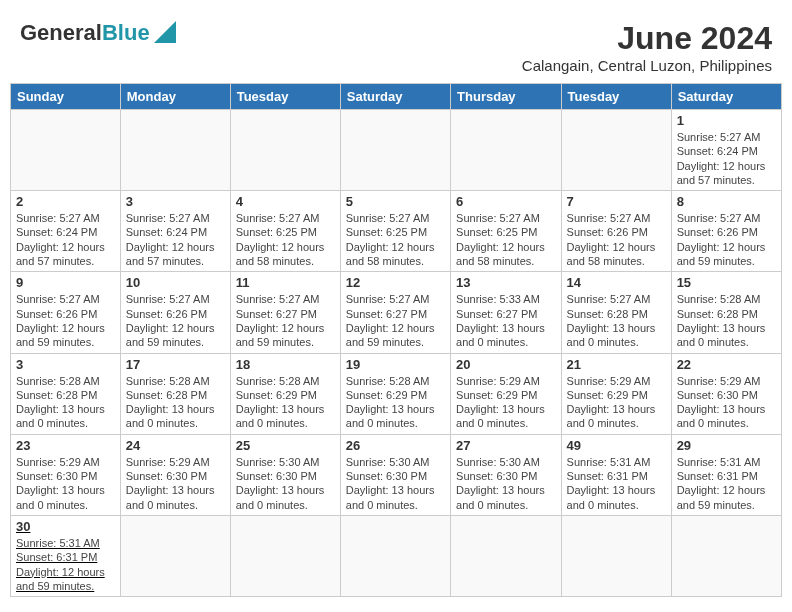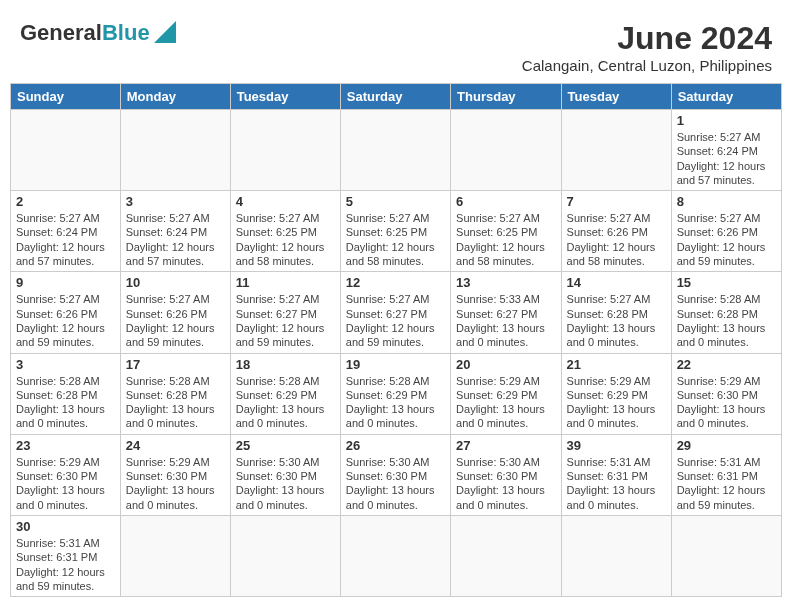--- a/index.html
+++ b/index.html
@@ -71,20 +71,21 @@
       line-height: 1.3;
     }
     .empty-cell {
       background: #f9f9f9;
     }
     td {
       background: #fff;
     }
     tr:last-child td {
       min-height: 60px;
+      text-decoration: underline;
     }
   </style>
 </head>
 <body>
 
 <div class="header-area">
   <div class="logo">
     <div class="logo-wrapper">
       <span style="font-size:22px;font-weight:bold;color:#333;">
         <span style="color:#333;">General</span><span style="color:#2196a8;">Blue</span>
@@ -311,21 +312,21 @@
 and 0 minutes.</div>
         </td>
         <td>
           <span class="day-number">27</span>
           <div class="day-info">Sunrise: 5:30 AM
 Sunset: 6:30 PM
 Daylight: 13 hours
 and 0 minutes.</div>
         </td>
         <td>
-          <span class="day-number">39</span>
+          <span class="day-number">49</span>
           <div class="day-info">Sunrise: 5:31 AM
 Sunset: 6:31 PM
 Daylight: 13 hours
 and 0 minutes.</div>
         </td>
         <td>
           <span class="day-number">29</span>
           <div class="day-info">Sunrise: 5:31 AM
 Sunset: 6:31 PM
 Daylight: 12 hours

